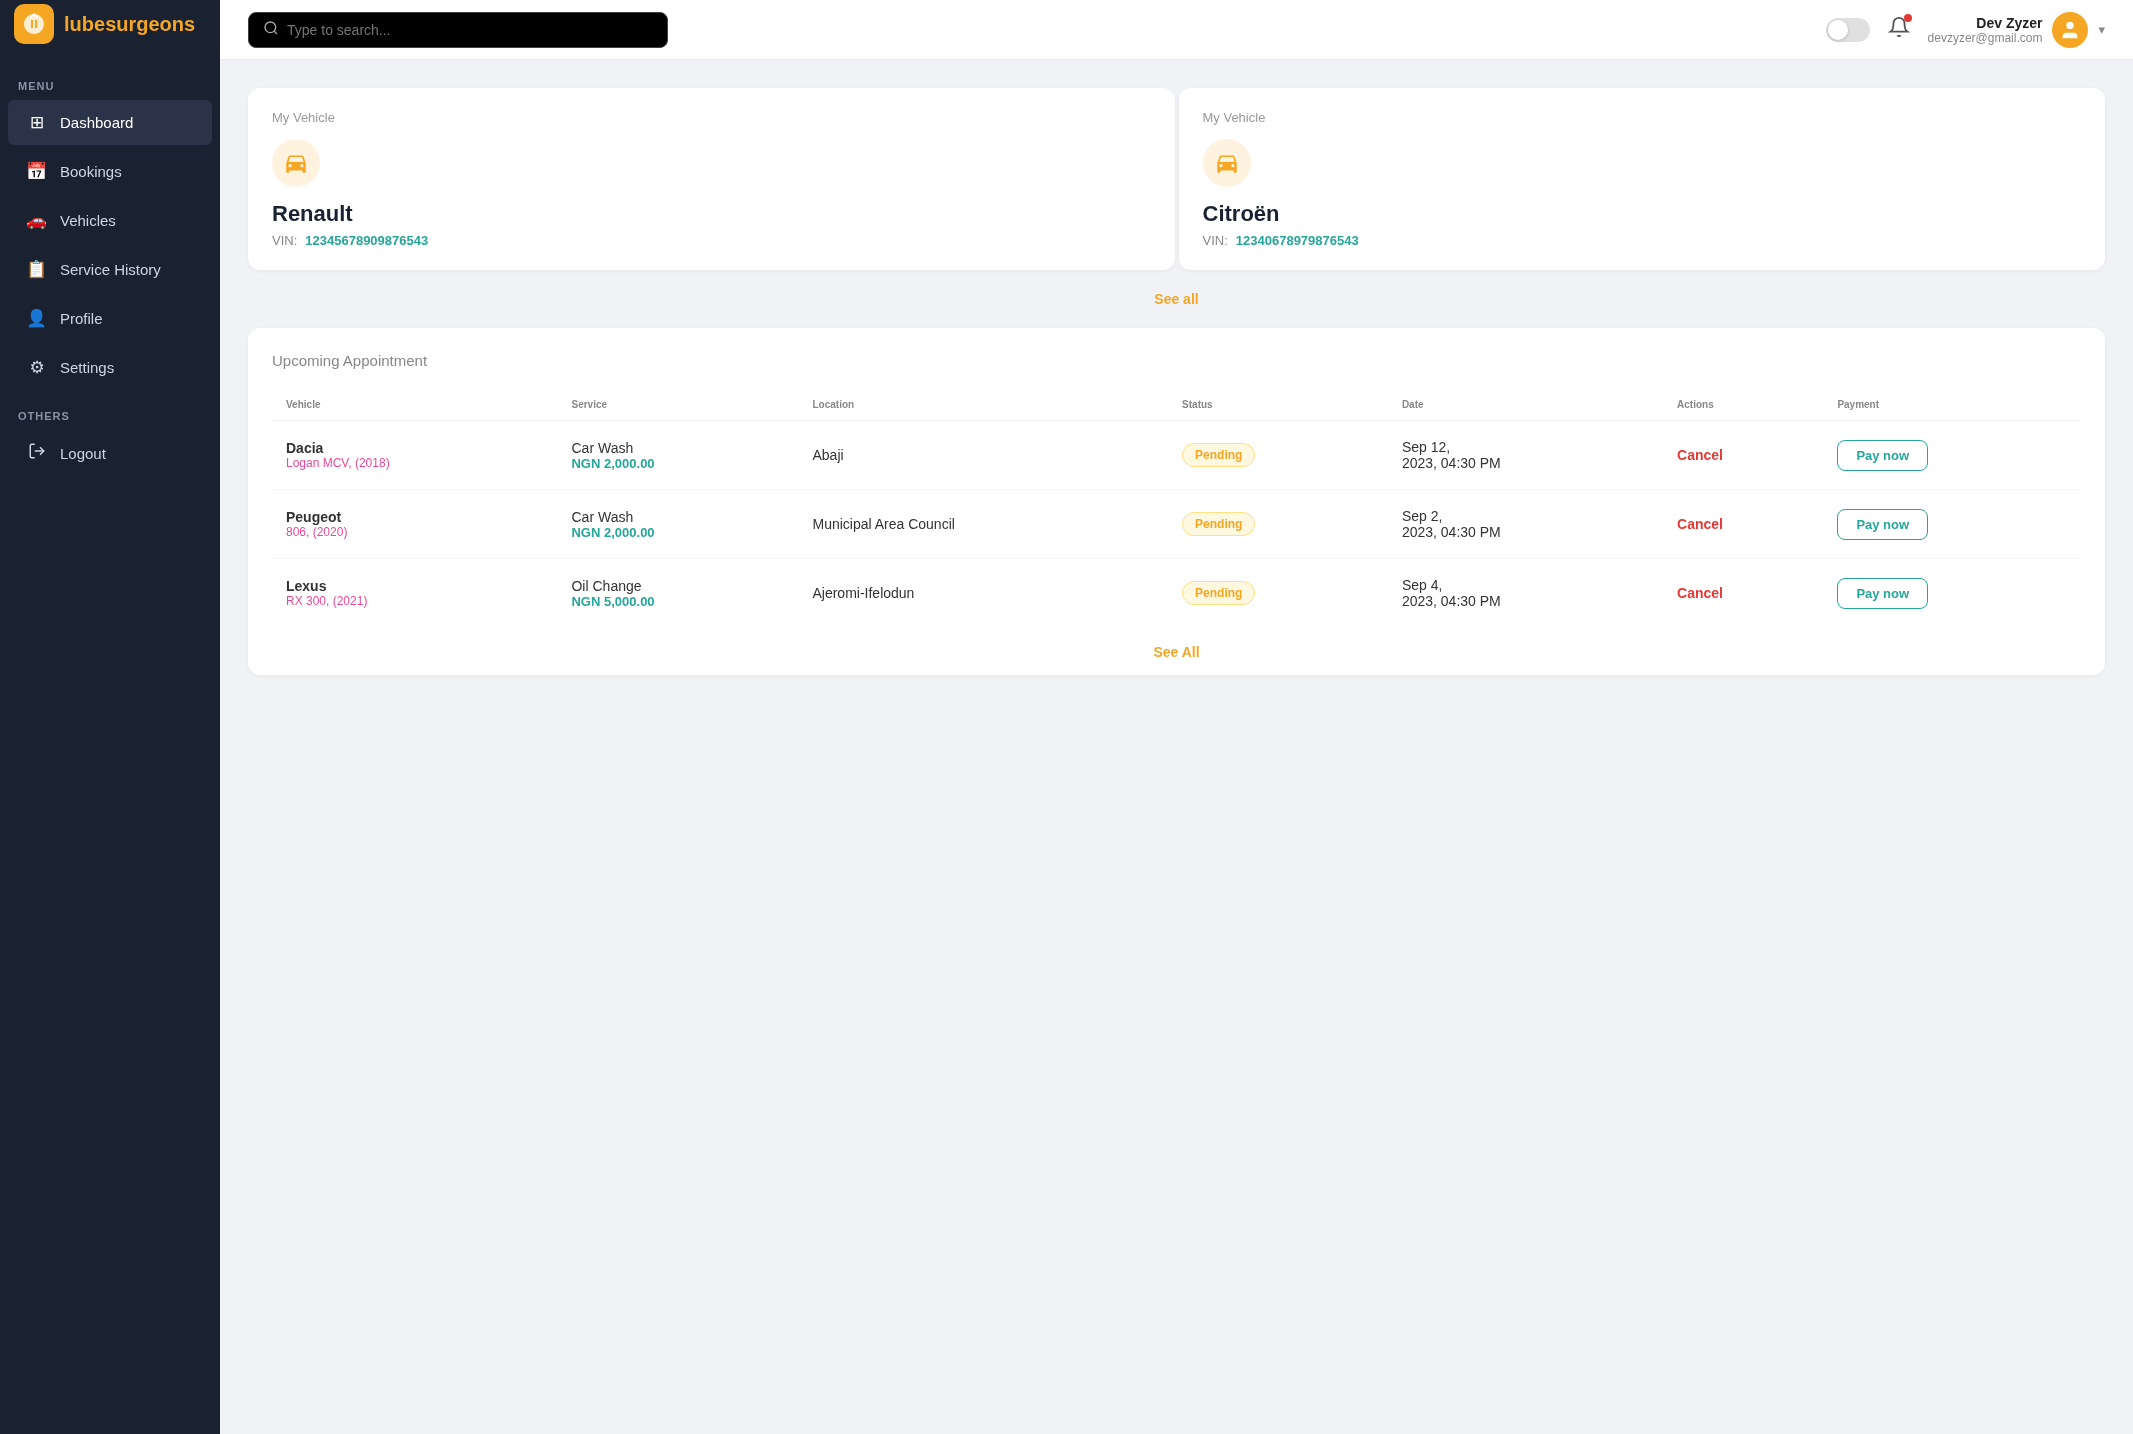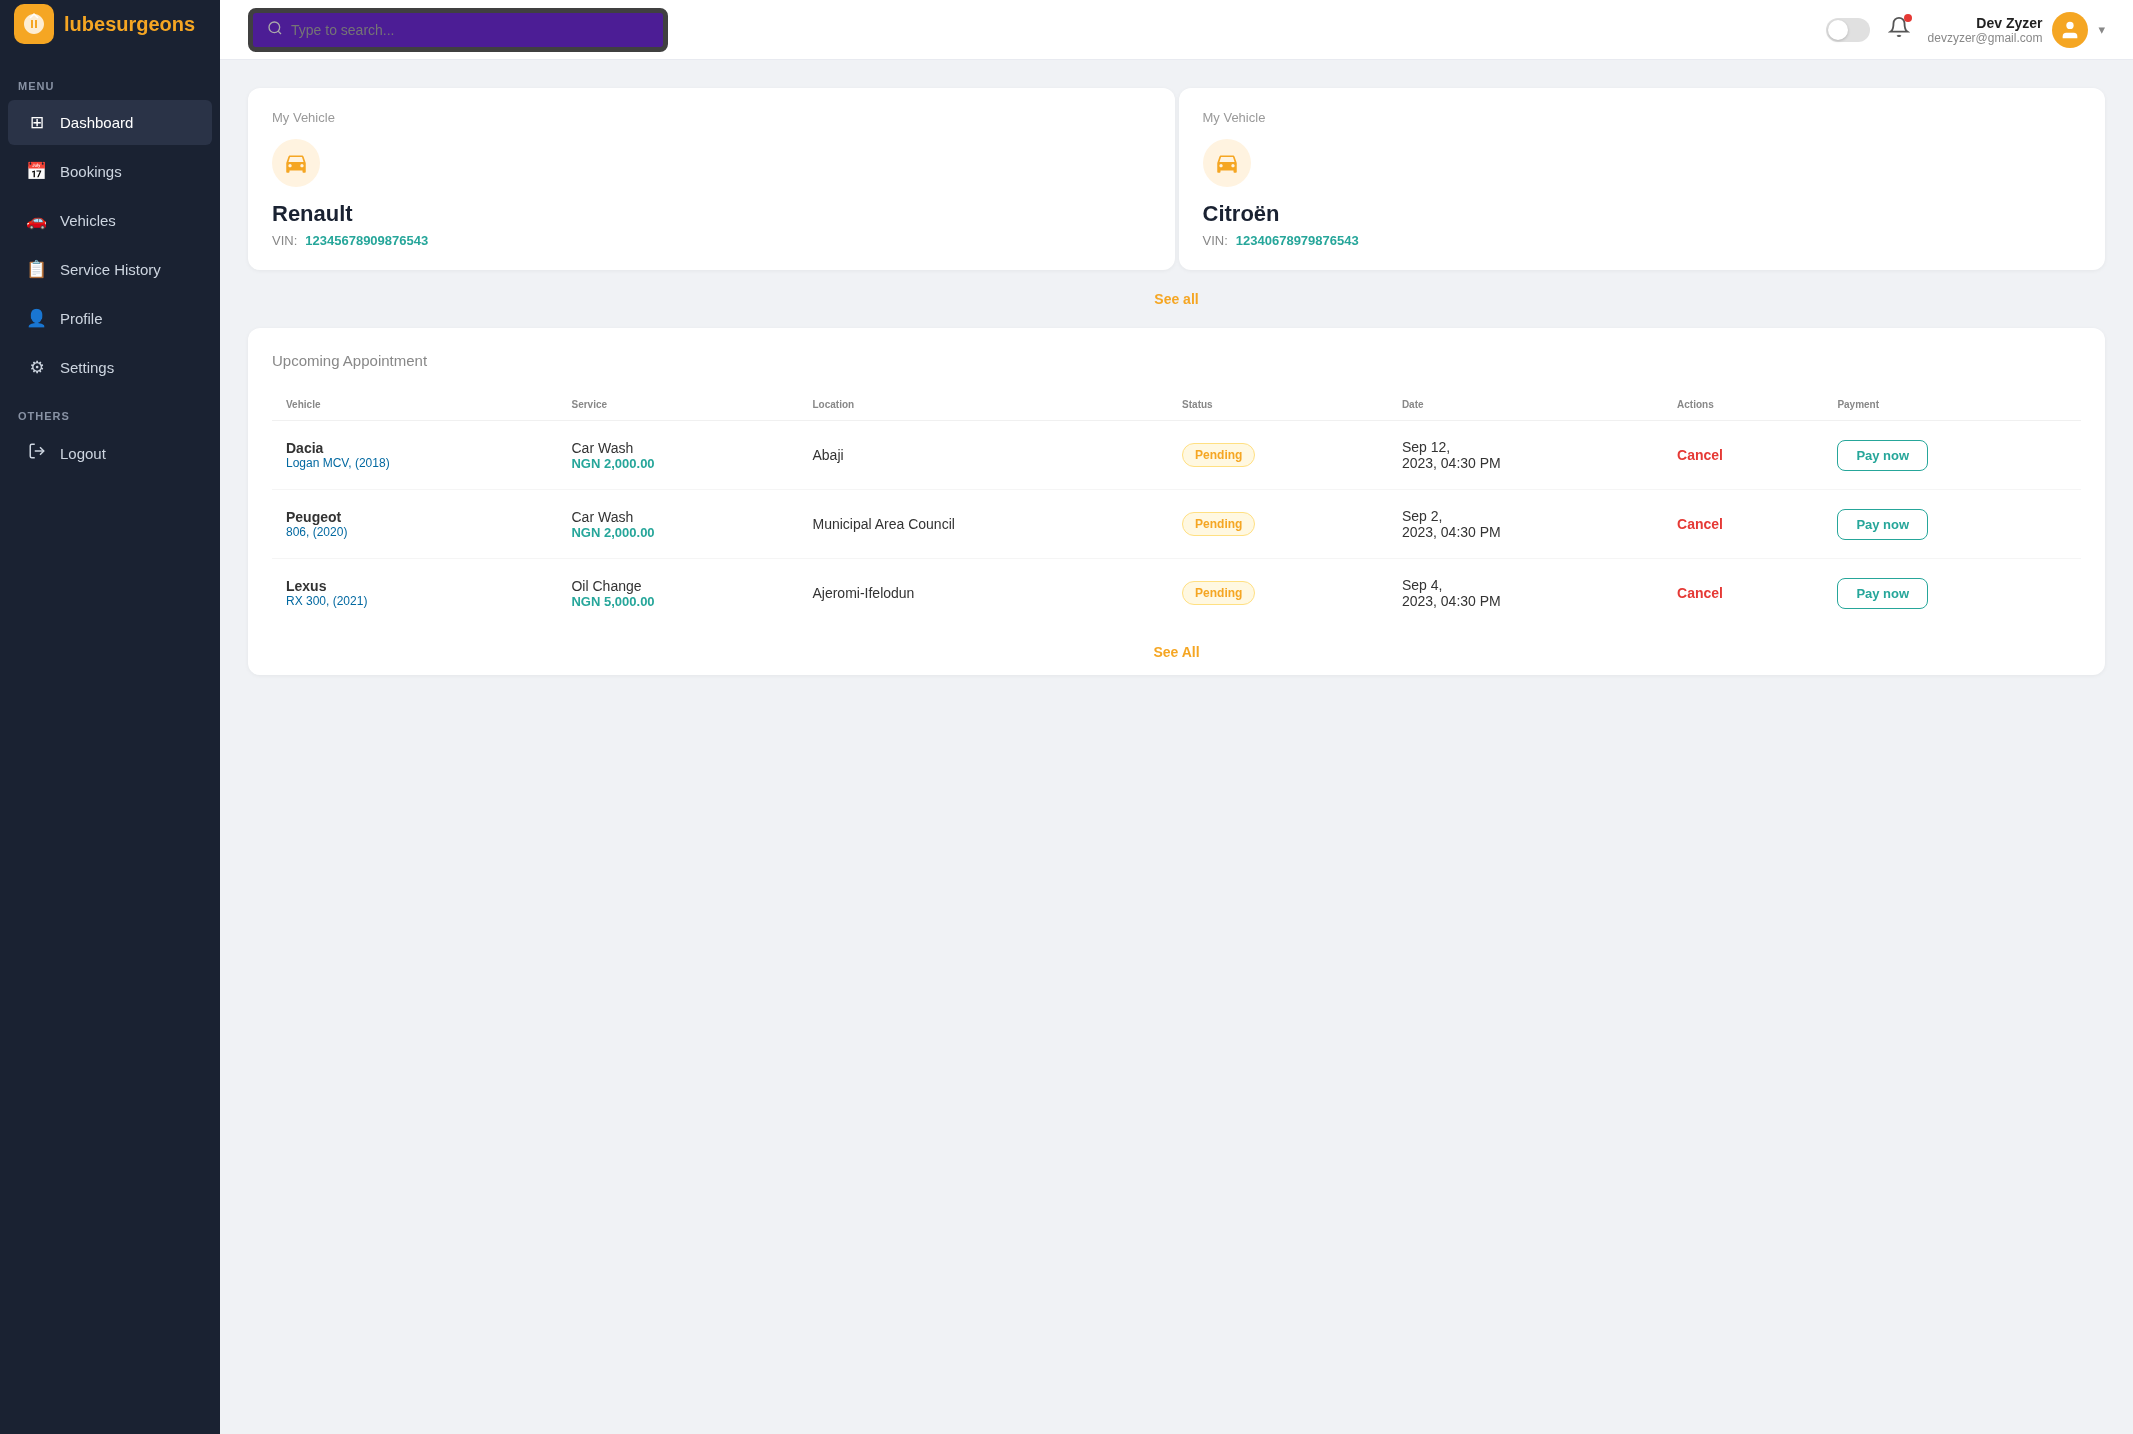--- a/index.html
+++ b/index.html
@@ -74,27 +74,27 @@
       border-bottom: 1px solid #e8eaf0;
       display: flex;
       align-items: center;
       padding: 0 28px;
       height: 60px;
       gap: 14px;
     }
     .search-bar {
       display: flex;
       align-items: center;
-      background: #4c1d95;
+      background: #000000;
       border-radius: 8px;
       padding: 7px 14px;
       gap: 8px;
       flex: 1;
       max-width: 420px;
-      border: 5px solid #404040;
+      border: 1px solid #404040;
     }
     .search-bar input {
       border: none;
       background: transparent;
       outline: none;
       font-size: 14px;
       color: #888;
       width: 100%;
     }
     .header-right {
@@ -249,21 +249,21 @@
     }
     .appt-table tbody tr td {
       padding: 18px 14px;
       border-bottom: 1px solid #f5f5f5;
       font-size: 14px;
       color: #333;
       vertical-align: middle;
     }
     .appt-table tbody tr:last-child td { border-bottom: none; }
     .vehicle-cell-name { font-weight: 600; font-size: 14px; }
-    .vehicle-cell-sub { font-size: 12px; color: #0369a1; }
+    .vehicle-cell-sub { font-size: 12px; color: #ec4899; }
     .service-name { font-size: 14px; font-weight: 500; }
     .service-price { color: #26a69a; font-size: 13px; font-weight: 600; }
     .status-badge {
       display: inline-block;
       padding: 4px 12px;
       border-radius: 20px;
       font-size: 12px;
       font-weight: 600;
     }
     .status-pending { background: #fff8e1; color: #f5a623; border: 1px solid #ffe082; }

